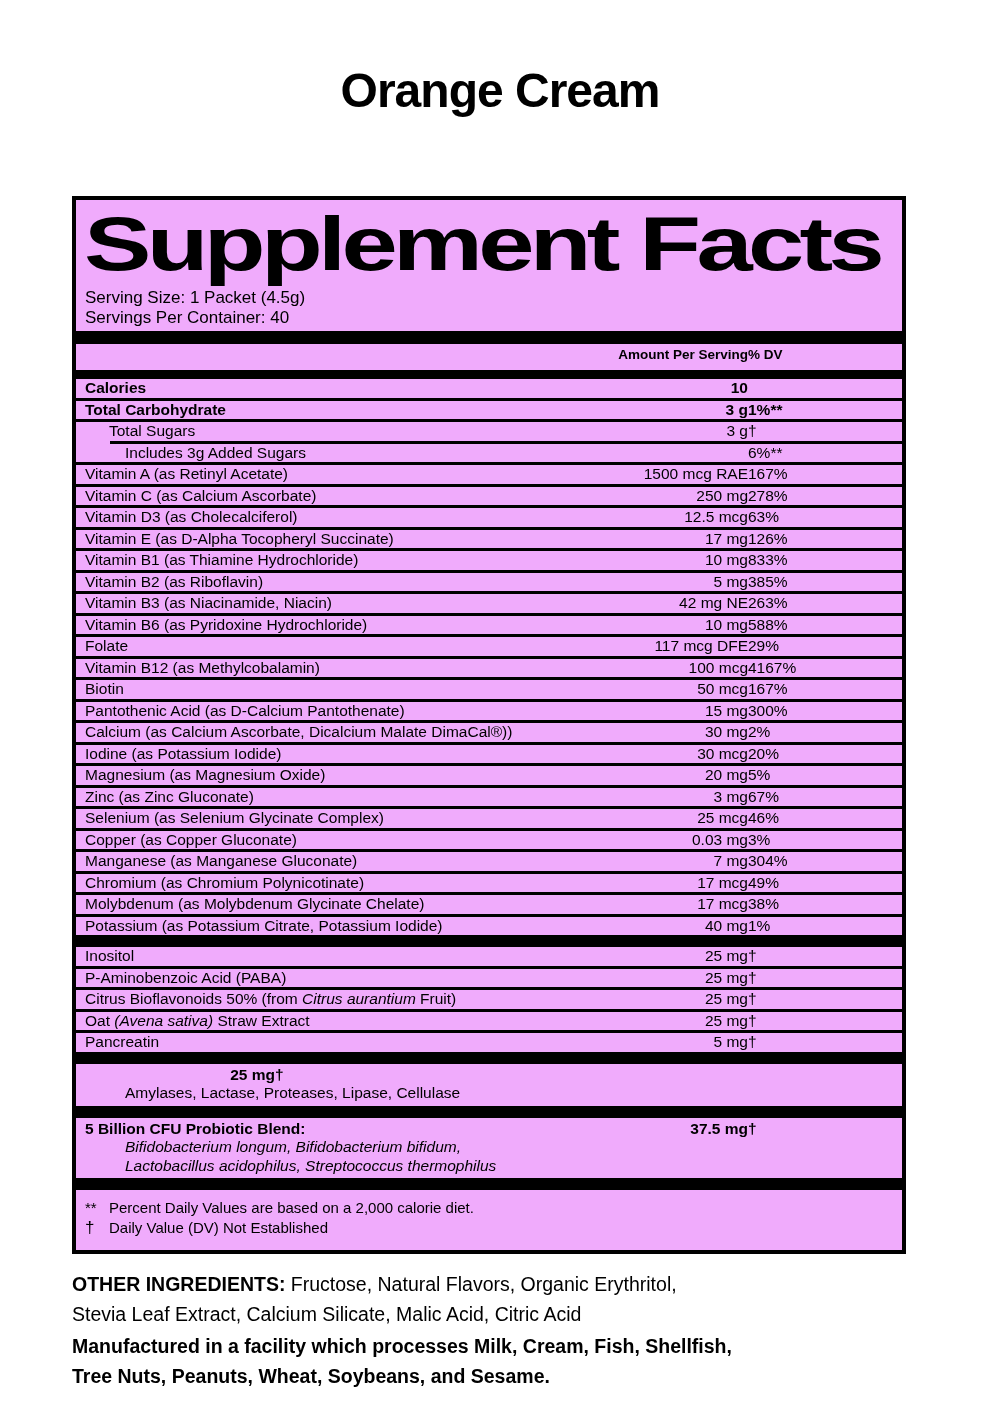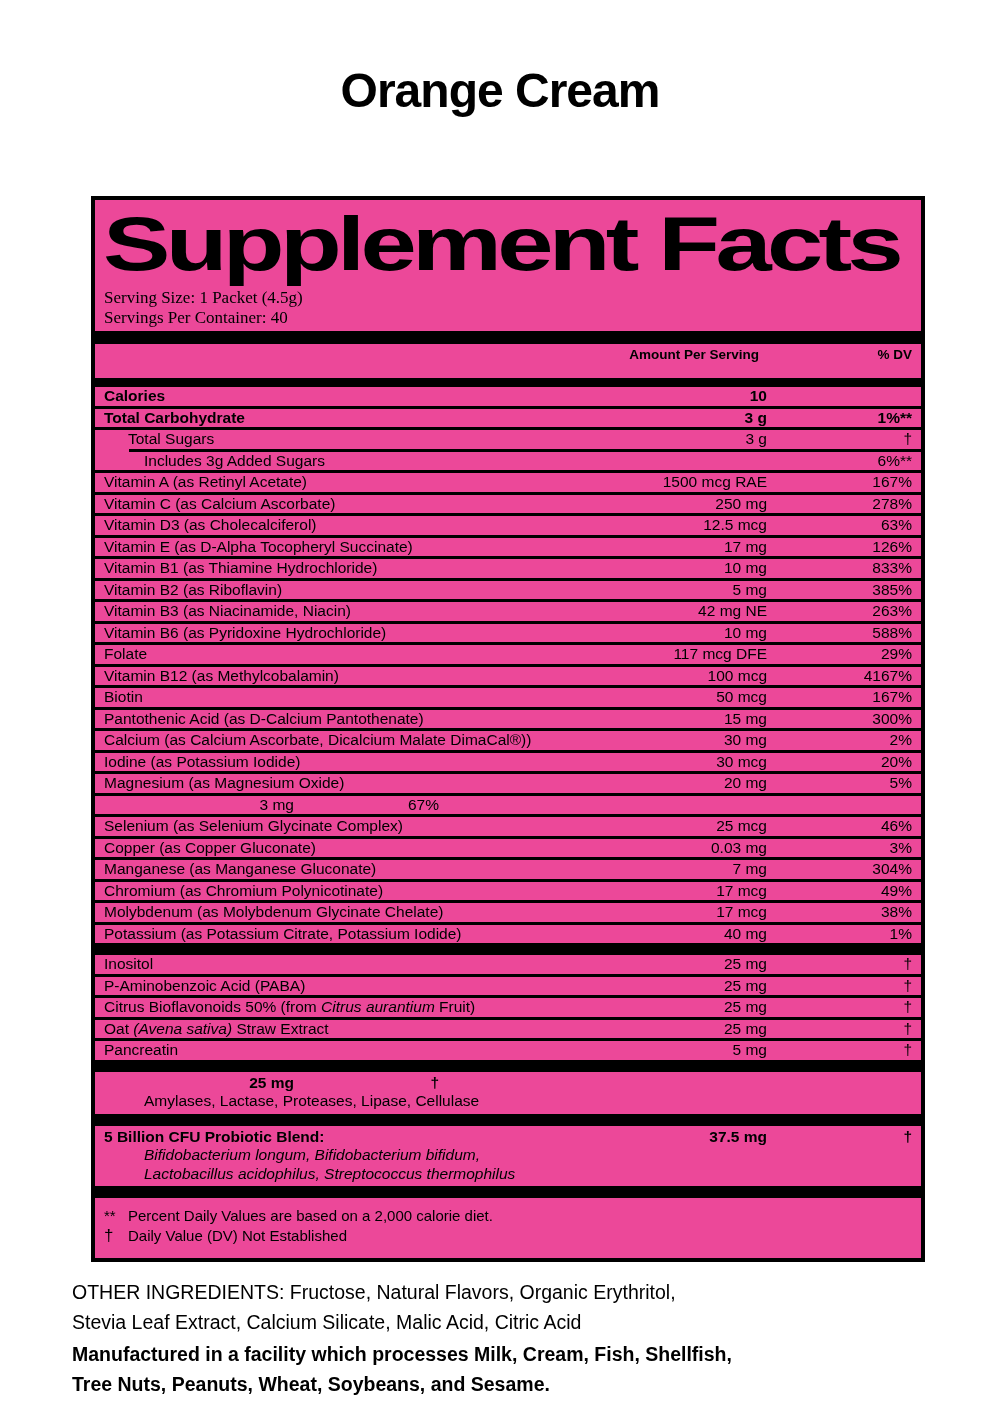--- a/index.html
+++ b/index.html
@@ -7,55 +7,55 @@
     width:1000px; height:1403px; background:#ffffff; color:#000;
     font-family:"Liberation Sans","DejaVu Sans",sans-serif;
     -webkit-font-smoothing:antialiased;
     overflow:hidden;
   }
   .flavor-title {
     margin:66px 0 0 0; text-align:center;
     font-size:48px; line-height:50px; font-weight:bold; letter-spacing:-1px;
   }
   .facts-box {
-    margin:80px 0 0 91px; width:826px;
-    border:4px solid #000; background:#ec4899;
+    margin:80px 0 0 72px; width:826px;
+    border:4px solid #000; background:#f0abfc;
   }
   .sf-title {
     font-weight:bold; font-size:76px; line-height:76px; letter-spacing:-3.5px;
     padding:6px 0 4px 6px; white-space:nowrap;
     transform:scaleX(1.33); transform-origin:left center;
   }
-  .serving-block { padding:2px 9px 4px 9px;font-family:Liberation Serif, serif; }
+  .serving-block { padding:2px 9px 4px 9px; }
   .serving-line { font-size:17px; line-height:19.5px; }
   .bar { background:#000; height:12px; }
   .bar.b13 { height:13px; }
   .bar.b9  { height:9px; }
-  .hdr-row { display:flex; align-items:baseline; font-weight:bold; font-size:13.5px; line-height:17px; padding:2px 9px 15px 9px;gap:8px; }
+  .hdr-row { display:flex; align-items:baseline; font-weight:bold; font-size:13.5px; line-height:17px; padding:2px 9px 7px 9px; }
   .hdr-sp { flex:1; }
   .col-amt { width:190px; text-align:right; }
-  .col-dv  { width:145px; text-align:right; }
+  .col-dv  { width:145px; }
   .row { display:flex; align-items:baseline; font-size:15.5px; line-height:16.5px; padding:1px 9px; }
   .row .nm { flex:1; }
   .row.bold { font-weight:bold; }
   .nm.ind1 { padding-left:24px; }
   .nm.ind2 { padding-left:40px; }
   .amt-b { font-weight:bold; }
   .sep { height:3px; background:#000; }
   .sep.ind { margin-left:34px; }
   .rowblock { padding:2px 0 3px 0; }
   .subline { font-size:15.5px; line-height:18.5px; padding:0 27px 0 49px; }
   .subline.it { font-style:italic; }
   .it { font-style:italic; }
   .fnotes { padding:8px 9px 12px 9px; }
   .fn { display:flex; font-size:15px; line-height:20px; }
   .fn-sym { width:24px; flex:0 0 24px; }
   .fn-sym.dagger { font-size:17px; }
   .other-ingredients { margin:16px 0 0 72px; width:800px; font-size:19.5px; line-height:29.5px; }
-  .other-ingredients strong { font-weight:normal; }
+  .other-ingredients strong { font-weight:bold; }
   .allergen-notice { margin:3px 0 0 72px; width:820px; font-size:19.5px; line-height:29.5px; font-weight:bold; }
 </style>
 </head>
 <body>
 
 <div class="flavor-title">Orange Cream</div>
 
 <div class="facts-box">
   <div class="sf-title">Supplement Facts</div>
   <div class="serving-block">
@@ -178,20 +178,21 @@
         <div class="col-dv">20%</div>
       </div>
       <div class="sep"></div>
       <div class="row">
         <div class="nm"><span>Magnesium (as Magnesium Oxide)</span></div>
         <div class="col-amt">20 mg</div>
         <div class="col-dv">5%</div>
       </div>
       <div class="sep"></div>
       <div class="row">
+        <div class="nm"><span>Zinc (as Zinc Gluconate)</span></div>
         <div class="col-amt">3 mg</div>
         <div class="col-dv">67%</div>
       </div>
       <div class="sep"></div>
       <div class="row">
         <div class="nm"><span>Selenium (as Selenium Glycinate Complex)</span></div>
         <div class="col-amt">25 mcg</div>
         <div class="col-dv">46%</div>
       </div>
       <div class="sep"></div>

